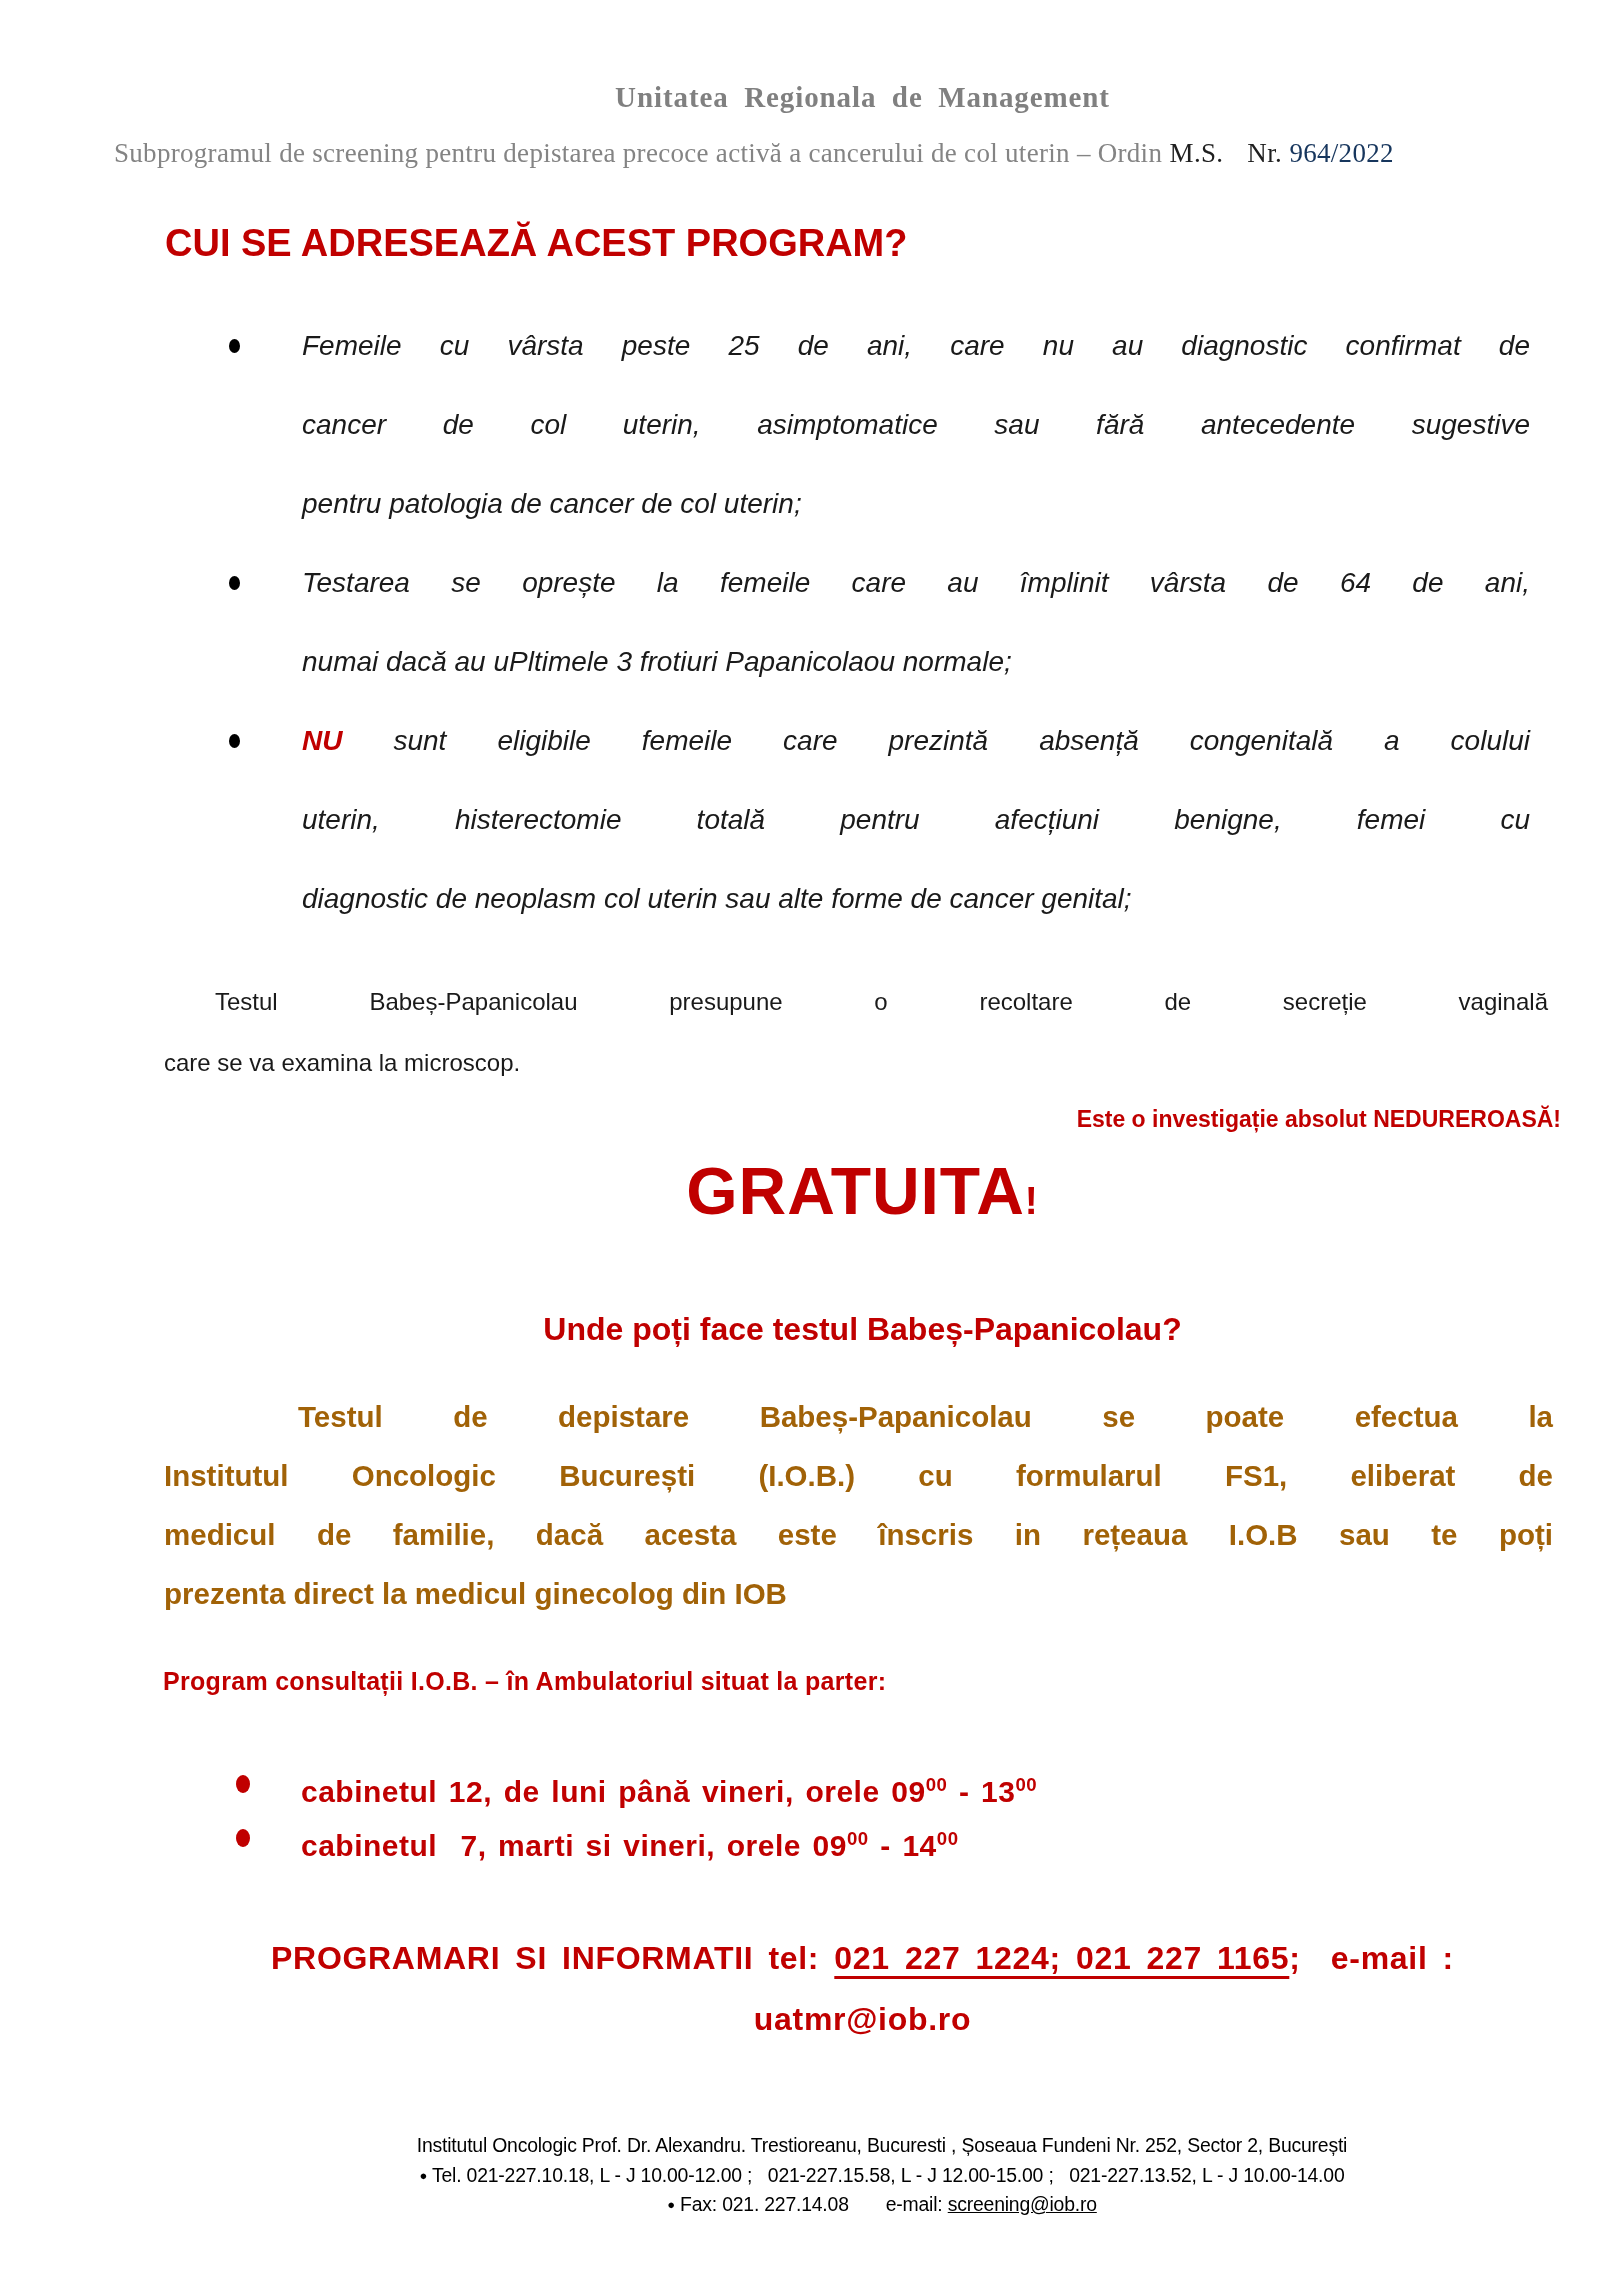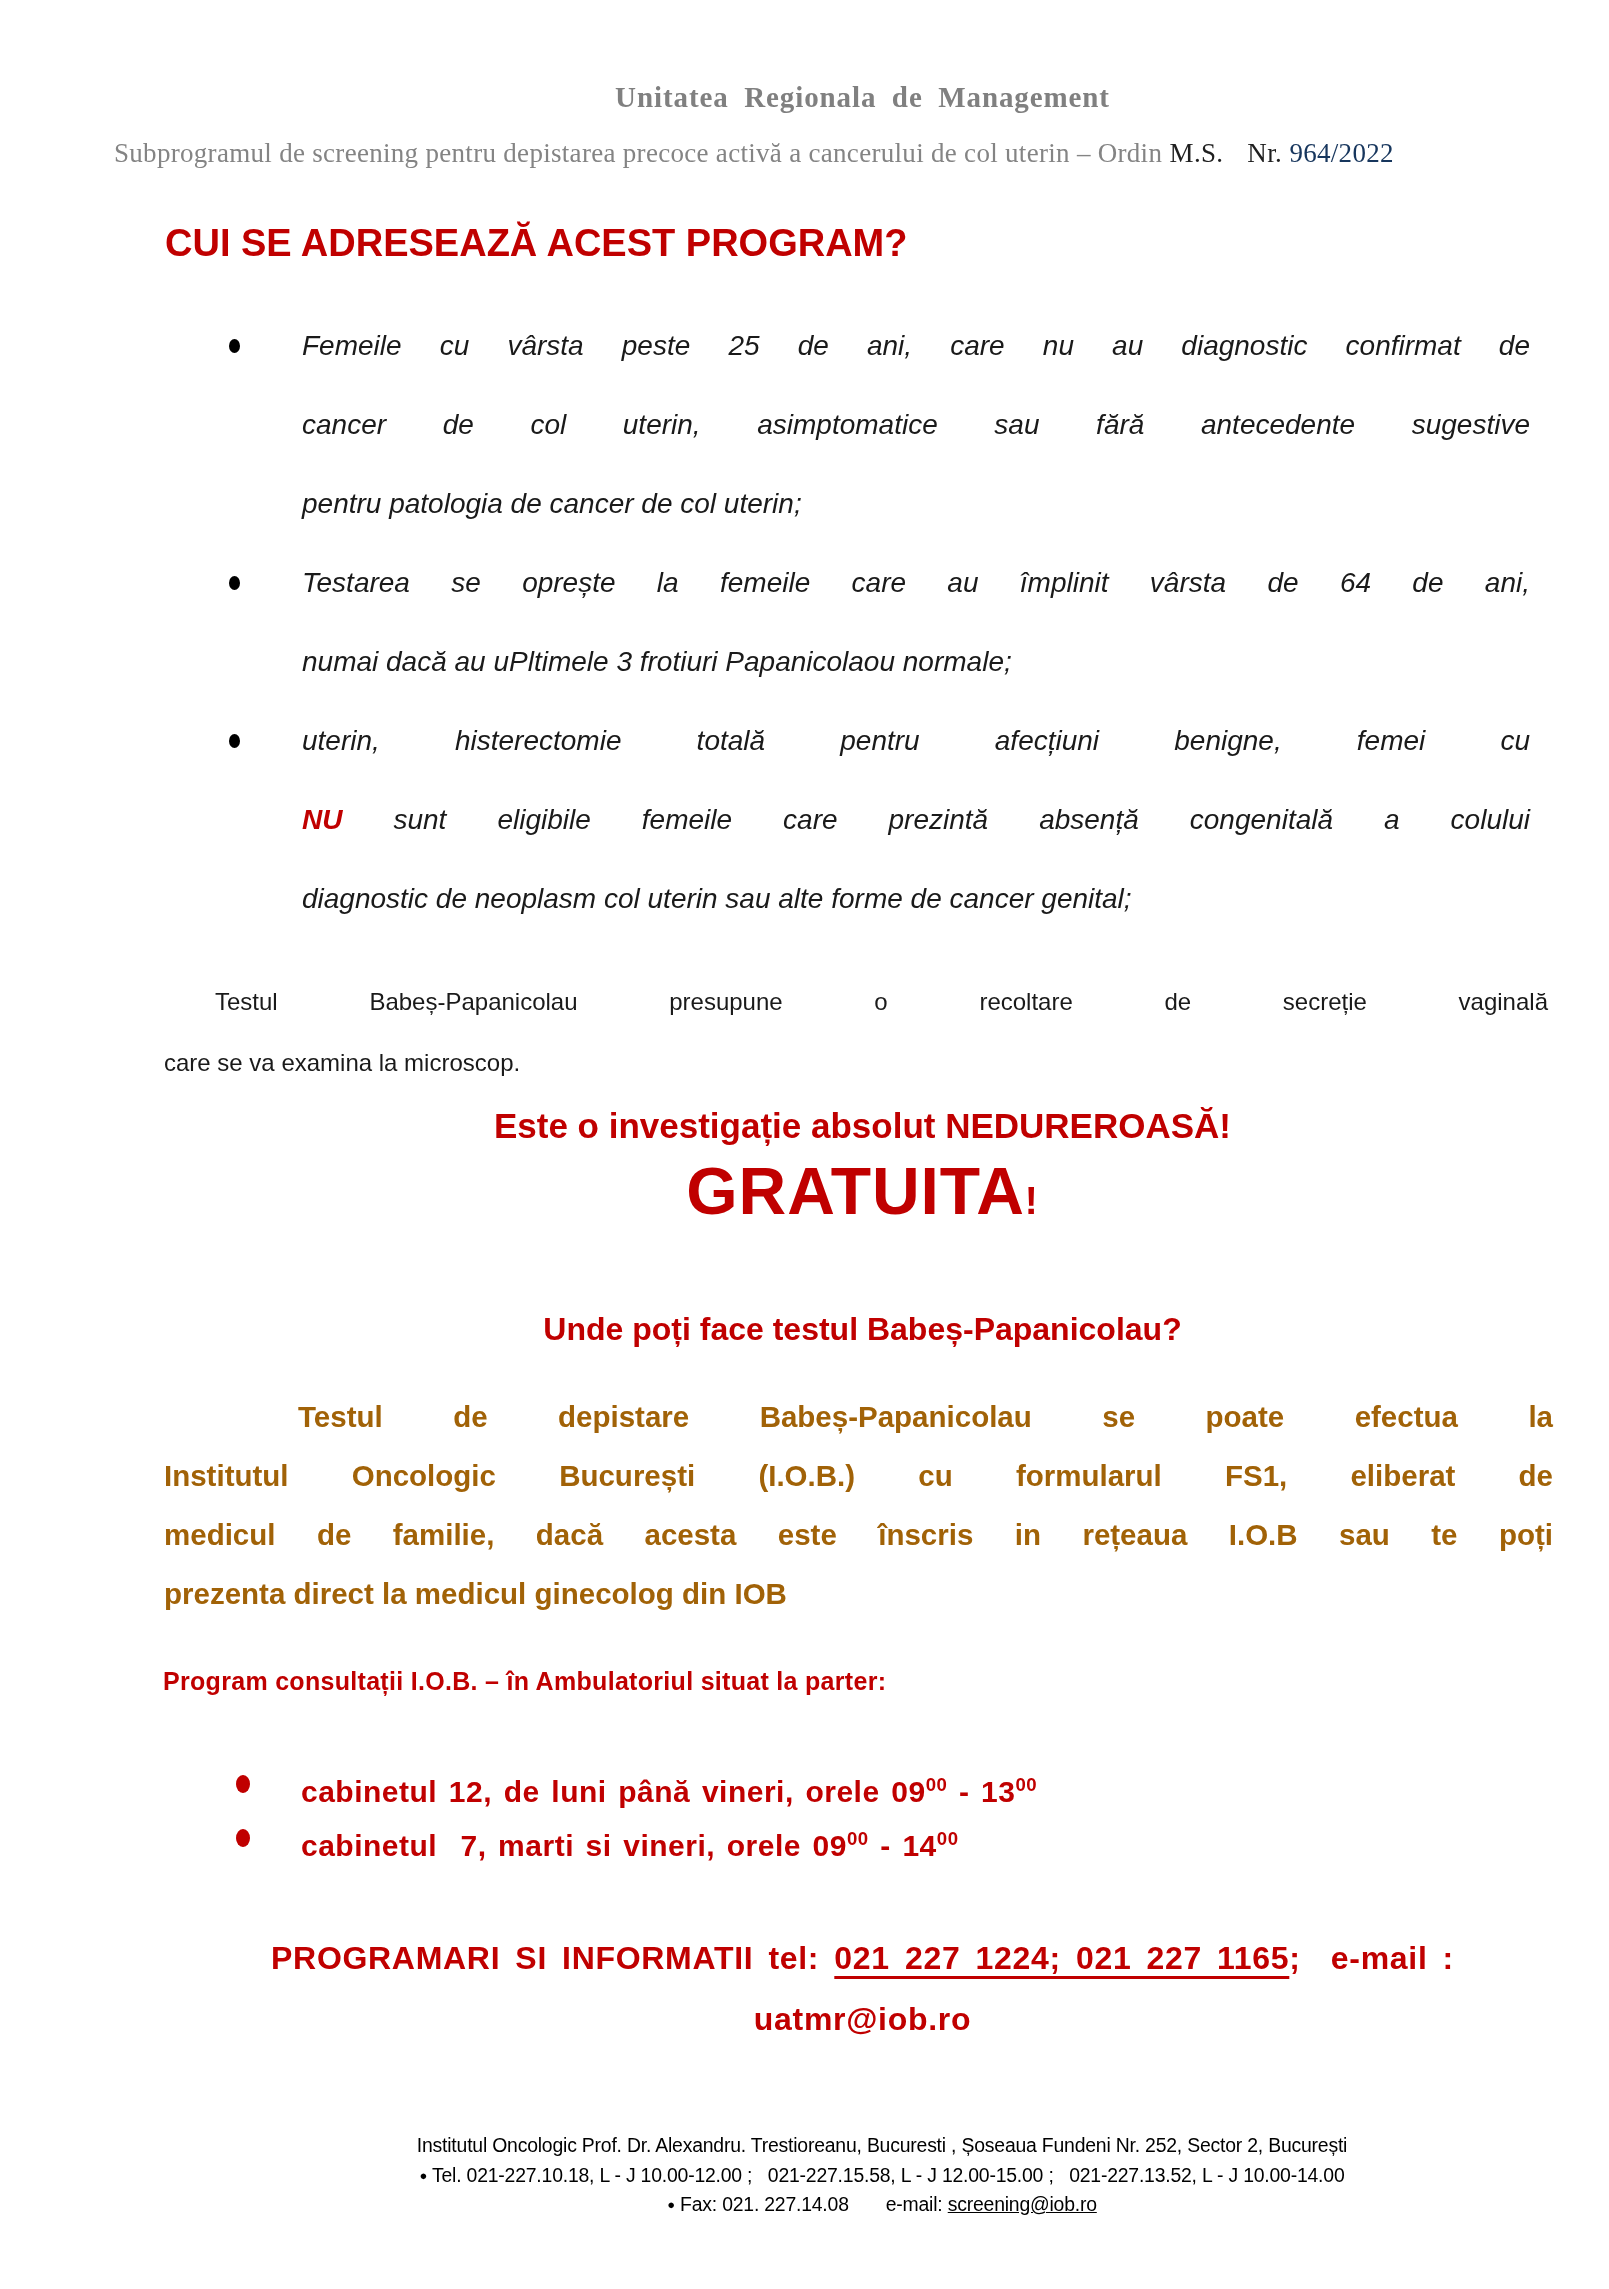--- a/index.html
+++ b/index.html
@@ -42,22 +42,22 @@
   }
   .eligibility .jline { line-height:79px; height:79px; }
   .hl { color:#c00000; font-weight:bold; }
 
   .test-para { position:absolute; top:971px; left:164px; width:1384px; font-size:24px; }
   .test-para .jline { line-height:61px; height:61px; }
   .indent-sm { padding-left:51px; }
   .indent-lg { padding-left:134px; }
 
   .painless {
-    position:absolute; top:1106px; left:164px; width:1397px; text-align:center;
-    font-weight:bold; font-size:35px; color:#c00000;
+    position:absolute; top:1106px; left:164px; width:1397px; text-align:right;
+    font-weight:bold; font-size:23px; color:#c00000;
   }
   .free {
     position:absolute; top:1147px; left:164px; width:1397px; text-align:center;
     font-weight:bold; font-size:66px; line-height:88px; color:#c00000; letter-spacing:0.9px;
   }
   .free .bang { font-size:39px; }
 
   .where-head {
     position:absolute; top:1311px; left:164px; width:1397px; text-align:center;
     font-weight:bold; font-size:32px; color:#c00000;
@@ -115,22 +115,22 @@
     <li>
       <div class="jline">Femeile cu vârsta peste 25 de ani, care nu au diagnostic confirmat de</div>
       <div class="jline">cancer de col uterin, asimptomatice sau fără antecedente sugestive</div>
       <div class="jline last">pentru patologia de cancer de col uterin;</div>
     </li>
     <li>
       <div class="jline">Testarea se oprește la femeile care au împlinit vârsta de 64 de ani,</div>
       <div class="jline last">numai dacă au uPltimele 3 frotiuri Papanicolaou normale;</div>
     </li>
     <li>
+      <div class="jline"><span class="hl">NU</span><span> sunt eligibile femeile care prezintă absență congenitală a colului</span></div>
       <div class="jline">uterin, histerectomie totală pentru afecțiuni benigne, femei cu</div>
-      <div class="jline"><span class="hl">NU</span><span> sunt eligibile femeile care prezintă absență congenitală a colului</span></div>
       <div class="jline last">diagnostic de neoplasm col uterin sau alte forme de cancer genital;</div>
     </li>
   </ul>
 
   <div class="test-para">
     <div class="jline indent-sm">Testul Babeș-Papanicolau presupune o recoltare de secreție vaginală</div>
     <div class="jline last">care se va examina la microscop.</div>
   </div>
 
   <div class="painless">Este o investigație absolut NEDUREROASĂ!</div>

